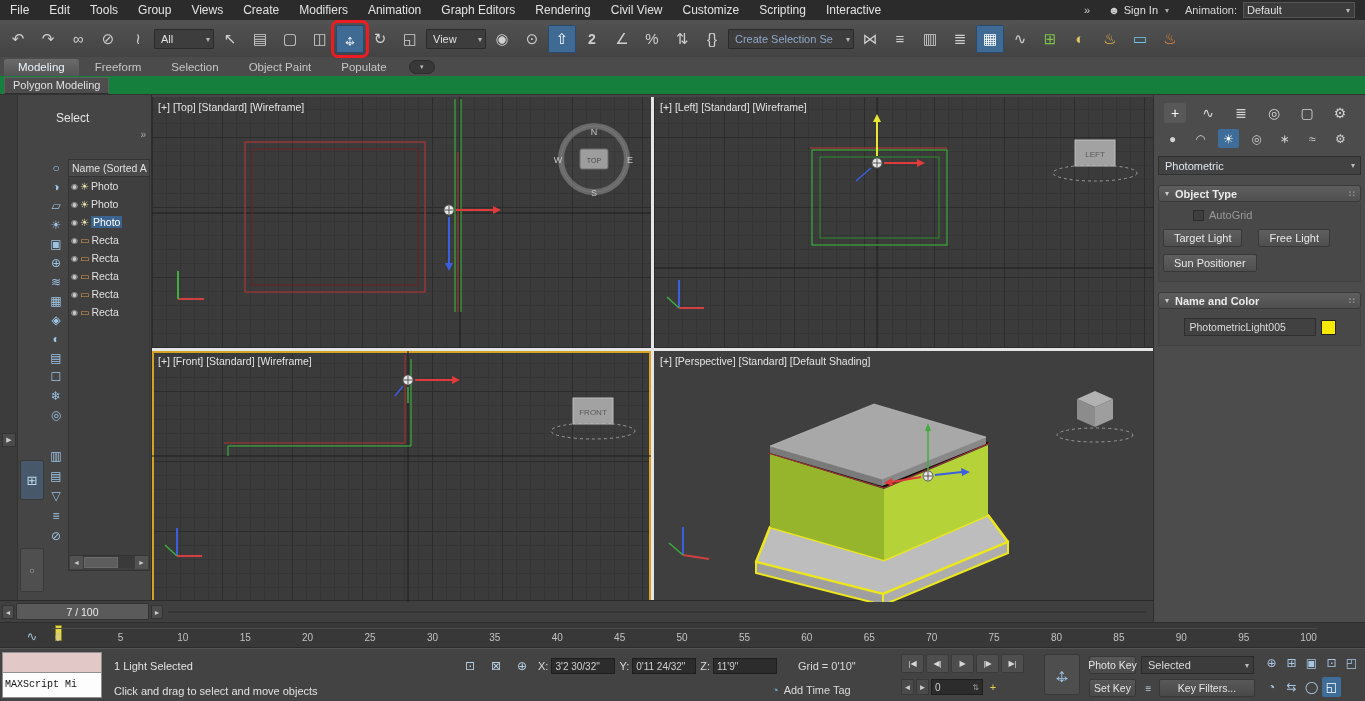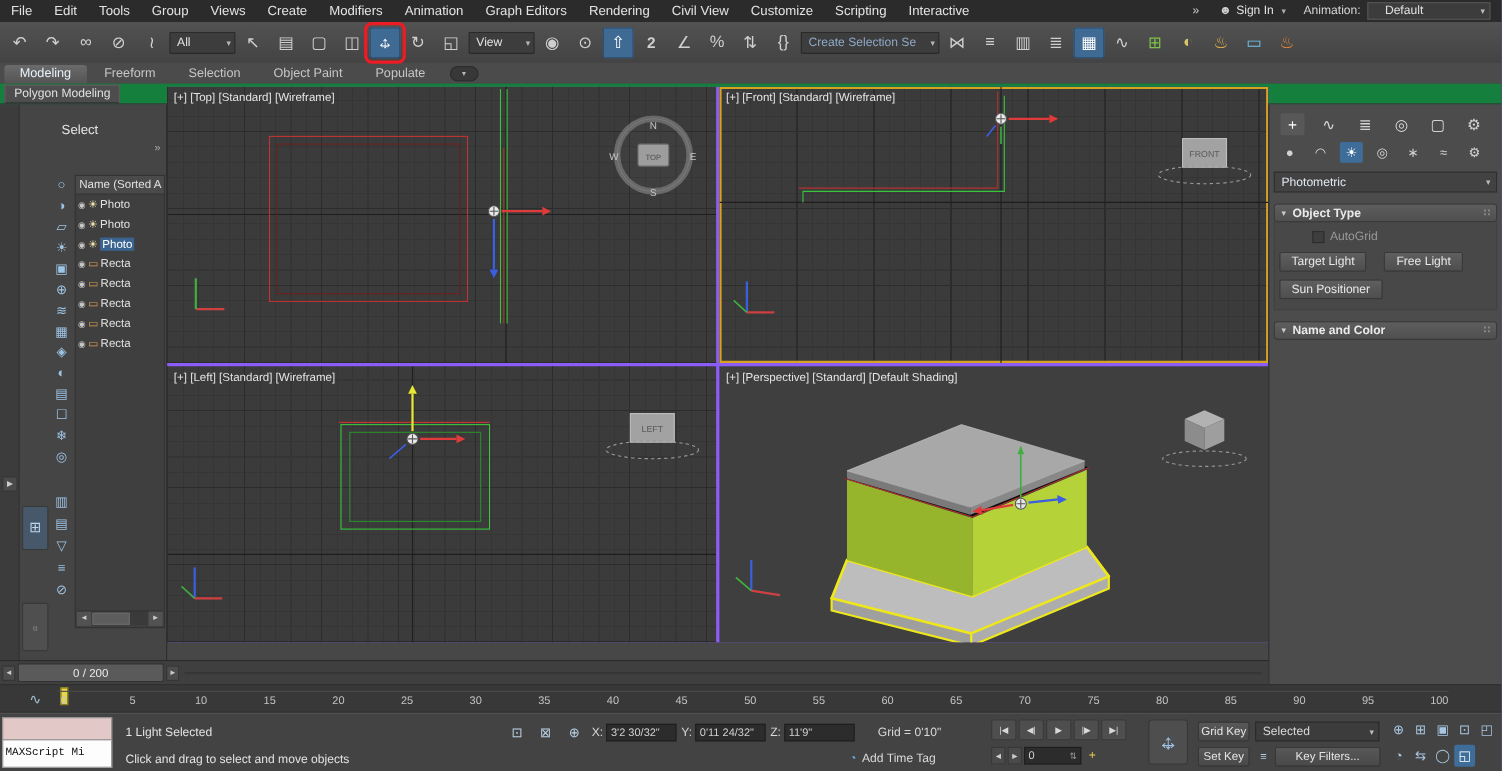--- a/index.html
+++ b/index.html
@@ -13,21 +13,21 @@
   display:flex;align-items:center;z-index:6}
 .menu-items{display:flex;align-items:flex-end;height:100%}
 .menu-item{padding:0 10px;line-height:20px;font-size:12px;color:#e3e3e3;white-space:nowrap}
 .menu-spacer{flex:1}
 .menu-overflow{padding:0 8px;color:#cfcfcf}
 .signin{display:flex;align-items:center;gap:4px;padding:0 10px;color:#e0e0e0;position:relative}
 .signin::after{content:"▾";font-size:8px;color:#aaa;margin-left:3px}
 .user-glyph{font-size:11px;color:#cfcfcf}
 .ws-label{color:#d5d5d5;padding:0 6px}
 .ws-combo{width:112px;height:16px;background:#3c3c3c;border:1px solid #565656;display:flex;
-  align-items:center;padding:0 15px;margin-right:10px;position:relative;color:#e0e0e0}
+  align-items:center;padding:0 3px;margin-right:10px;position:relative;color:#e0e0e0}
 .ws-combo::after{content:"▾";position:absolute;right:4px;font-size:8px;color:#bbb}
 
 
 .toolbar{position:absolute;left:0;top:20px;width:100%;height:37px;
   background:linear-gradient(#525252,#434343);display:flex;align-items:center;gap:2px;
   padding:0 4px;z-index:5}
 .tb-btn{width:28px;height:28px;min-width:28px;display:flex;align-items:center;justify-content:center;
   font-size:15px;color:#cfcfcf;border-radius:2px;position:relative}
 .tb-btn.active{background:#3f6a94;box-shadow:inset 0 0 0 1px #2b4b6e;color:#fff}
 .tb-btn.annotated{outline:3px solid #ed1c24;outline-offset:2px;z-index:3}
@@ -84,21 +84,21 @@
 .ex-label{font-size:10.5px;color:#e0e0e0;white-space:nowrap;overflow:hidden}
 .ex-row.sel .ex-label{background:#3a648f;color:#fff;padding:0 2px}
 .ex-scroll{position:absolute;left:1px;right:1px;bottom:2px;height:13px;display:flex;
   align-items:center;background:#3a3a3a;border-top:1px solid #333}
 .sbar-btn{width:13px;height:13px;font-size:7px;color:#ccc;display:flex;align-items:center;
   justify-content:center;background:#525252}
 .ex-thumb{width:34px;height:11px;background:#5d5d5d;border:1px solid #6a6a6a;margin:0 1px}
 .ex-track{flex:1}
 
 
-.viewports{position:absolute;left:152px;top:79px;width:1001px;height:505px;background:#8b5cf6;
+.viewports{position:absolute;left:152px;top:97px;width:1001px;height:505px;background:#e5e5e5;
   display:grid;grid-template-columns:499px 499px;grid-template-rows:251px 251px;gap:3px}
 .vp{position:relative;overflow:hidden;background:#3b3b3b}
 .vp.grid-bg{background-image:
   repeating-linear-gradient(90deg,#2c2c2c 0 1px,transparent 1px 70px),
   repeating-linear-gradient(0deg,#2c2c2c 0 1px,transparent 1px 70px),
   repeating-linear-gradient(90deg,#353535 0 1px,transparent 1px 14px),
   repeating-linear-gradient(0deg,#353535 0 1px,transparent 1px 14px)}
 .vp.persp{background:#3f3f3f}
 .vp.active{box-shadow:inset 0 0 0 2px #d7a21f}
 .vp-label{position:absolute;left:6px;top:4px;font-size:10.5px;color:#e4e4e4;z-index:3;pointer-events:none}
@@ -414,51 +414,20 @@
           <rect x="428" y="52" width="28" height="20" rx="2" fill="#9d9d9d" stroke="#6e6e6e"></rect>
           <text x="442" y="66" font-size="7" fill="#4a4a4a" text-anchor="middle">TOP</text>
           <text x="442" y="38" font-size="9" fill="#c6c6c6" text-anchor="middle">N</text>
           <text x="442" y="99" font-size="9" fill="#c6c6c6" text-anchor="middle">S</text>
           <text x="406" y="66" font-size="9" fill="#c6c6c6" text-anchor="middle">W</text>
           <text x="478" y="66" font-size="9" fill="#c6c6c6" text-anchor="middle">E</text>
         </g>
       </svg>
     </div>
 
-    <div class="vp grid-bg active">
-      <div class="vp-label">[+] [Front] [Standard] [Wireframe]</div>
-      <svg viewBox="0 0 499 251">
-        <line x1="256" y1="0" x2="256" y2="251" stroke="#1e1e1e"></line>
-        <line x1="0" y1="105" x2="499" y2="105" stroke="#1e1e1e"></line>
-        <g>
-          <polyline points="76,105 76,95 259,95 259,8" fill="none" stroke="#39c43c"></polyline>
-          <polyline points="72,92 253,92 253,4" fill="none" stroke="#b23333"></polyline>
-        </g>
-        <g>
-          <line x1="263" y1="29" x2="300" y2="29" stroke="#e03a3a" stroke-width="2"></line>
-          <polygon points="300,25 308,29 300,33" fill="#e03a3a"></polygon>
-          <line x1="256" y1="36" x2="256" y2="52" stroke="#3fae3f" stroke-width="1.5"></line>
-          <line x1="251" y1="35" x2="243" y2="45" stroke="#3a5fe0" stroke-width="1.5"></line>
-          <circle cx="256" cy="29" r="5" fill="#e8e8e8" stroke="#555"></circle>
-          <line x1="252" y1="29" x2="260" y2="29" stroke="#555"></line>
-          <line x1="256" y1="25" x2="256" y2="33" stroke="#555"></line>
-        </g>
-        <g>
-          <rect x="421" y="47" width="40" height="26" fill="#a2a2a2" stroke="#c0c0c0"></rect>
-          <text x="441" y="64" font-size="8" fill="#5a5a5a" text-anchor="middle">FRONT</text>
-          <ellipse cx="441" cy="80" rx="42" ry="8" fill="none" stroke="#9a9a9a" stroke-dasharray="3 3"></ellipse>
-        </g>
-        <g>
-          <line x1="25" y1="205" x2="25" y2="177" stroke="#3a5fe0" stroke-width="2"></line>
-          <line x1="25" y1="205" x2="50" y2="205" stroke="#d04040" stroke-width="2"></line>
-          <line x1="25" y1="205" x2="13" y2="194" stroke="#3fae3f" stroke-width="1.5"></line>
-        </g>
-      </svg>
-    </div>
-
     <div class="vp grid-bg">
       <div class="vp-label">[+] [Left] [Standard] [Wireframe]</div>
       <svg viewBox="0 0 499 251">
         <line x1="223" y1="0" x2="223" y2="251" stroke="#1e1e1e"></line>
         <line x1="0" y1="171" x2="499" y2="171" stroke="#1e1e1e"></line>
         <g>
           <line x1="156" y1="51" x2="293" y2="51" stroke="#c23333"></line>
           <rect x="158" y="53" width="135" height="95" fill="none" stroke="#39c43c"></rect>
           <rect x="166" y="60" width="119" height="81" fill="none" stroke="#2a8f2c"></rect>
         </g>
@@ -474,20 +443,51 @@
         </g>
         <g>
           <rect x="421" y="43" width="40" height="26" fill="#a2a2a2" stroke="#c0c0c0"></rect>
           <text x="441" y="60" font-size="8" fill="#5a5a5a" text-anchor="middle">LEFT</text>
           <ellipse cx="441" cy="76" rx="42" ry="8" fill="none" stroke="#9a9a9a" stroke-dasharray="3 3"></ellipse>
         </g>
         <g>
           <line x1="25" y1="211" x2="25" y2="183" stroke="#3a5fe0" stroke-width="2"></line>
           <line x1="25" y1="211" x2="50" y2="211" stroke="#d04040" stroke-width="2"></line>
           <line x1="25" y1="211" x2="13" y2="200" stroke="#3fae3f" stroke-width="1.5"></line>
+        </g>
+      </svg>
+    </div>
+
+    <div class="vp grid-bg active">
+      <div class="vp-label">[+] [Front] [Standard] [Wireframe]</div>
+      <svg viewBox="0 0 499 251">
+        <line x1="256" y1="0" x2="256" y2="251" stroke="#1e1e1e"></line>
+        <line x1="0" y1="105" x2="499" y2="105" stroke="#1e1e1e"></line>
+        <g>
+          <polyline points="76,105 76,95 259,95 259,8" fill="none" stroke="#39c43c"></polyline>
+          <polyline points="72,92 253,92 253,4" fill="none" stroke="#b23333"></polyline>
+        </g>
+        <g>
+          <line x1="263" y1="29" x2="300" y2="29" stroke="#e03a3a" stroke-width="2"></line>
+          <polygon points="300,25 308,29 300,33" fill="#e03a3a"></polygon>
+          <line x1="256" y1="36" x2="256" y2="52" stroke="#3fae3f" stroke-width="1.5"></line>
+          <line x1="251" y1="35" x2="243" y2="45" stroke="#3a5fe0" stroke-width="1.5"></line>
+          <circle cx="256" cy="29" r="5" fill="#e8e8e8" stroke="#555"></circle>
+          <line x1="252" y1="29" x2="260" y2="29" stroke="#555"></line>
+          <line x1="256" y1="25" x2="256" y2="33" stroke="#555"></line>
+        </g>
+        <g>
+          <rect x="421" y="47" width="40" height="26" fill="#a2a2a2" stroke="#c0c0c0"></rect>
+          <text x="441" y="64" font-size="8" fill="#5a5a5a" text-anchor="middle">FRONT</text>
+          <ellipse cx="441" cy="80" rx="42" ry="8" fill="none" stroke="#9a9a9a" stroke-dasharray="3 3"></ellipse>
+        </g>
+        <g>
+          <line x1="25" y1="205" x2="25" y2="177" stroke="#3a5fe0" stroke-width="2"></line>
+          <line x1="25" y1="205" x2="50" y2="205" stroke="#d04040" stroke-width="2"></line>
+          <line x1="25" y1="205" x2="13" y2="194" stroke="#3fae3f" stroke-width="1.5"></line>
         </g>
       </svg>
     </div>
 
     <div class="vp persp">
       <div class="vp-label">[+] [Perspective] [Standard] [Default Shading]</div>
       <svg viewBox="0 0 499 251">
         <g>
           <polygon points="102,211 229,243 354,191 334,164 230,209 116,176" fill="#bdbdbd" stroke="#ede71c" stroke-width="2.5" stroke-linejoin="round"></polygon>
           <polygon points="102,211 229,243 229,254 102,222" fill="#9f9f9f" stroke="#ede71c" stroke-width="2"></polygon>
@@ -563,26 +563,32 @@
         </div>
         <div class="ot-buttons">
           <div class="ot-btn">Target Light</div>
           <div class="ot-btn">Free Light</div>
           <div class="ot-btn">Sun Positioner</div>
         </div>
       </div>
     </div>
     <div class="rollout">
       <div class="ro-head">Name and Color</div>
+      <div class="ro-body">
+        <div class="nc-row">
+          <div class="nc-input">PhotometricLight005</div>
+          <div class="nc-swatch" style="background: rgb(247, 234, 0);"></div>
+        </div>
+      </div>
     </div>
   </div>
 
   <div class="timeline">
     <div class="tl-btn l">◄</div>
-    <div class="tl-handle">0 / 200</div>
+    <div class="tl-handle">7 / 100</div>
     <div class="tl-btn r">►</div>
   </div>
 
   <div class="trackbar">
     <div class="tb-curve">∿</div>
     <div class="frame-marker"></div>
     <div class="ruler">
         <span class="tick">0</span>
         <span class="tick">5</span>
         <span class="tick">10</span>
@@ -651,21 +657,21 @@
       <div class="fc-field">
         <span>0</span>
         <span class="fc-spin">⇅</span>
       </div>
       <div class="key-btn">+</div>
     </div>
     <div class="nav-pad stack">
       <span class="sg">↔</span>
       <span class="sg">↕</span>
     </div>
-    <div class="sq-btn autokey">Grid Key</div>
+    <div class="sq-btn autokey">Photo Key</div>
     <div class="sq-btn setkey">Set Key</div>
     <div class="anim-combo">
       <span>Selected</span>
     </div>
     <div class="keyable-icon">≡</div>
     <div class="sq-btn keyfilters">Key Filters...</div>
     <div class="nav-icons nav1">
         <div class="nv-btn">⊕</div>
         <div class="nv-btn">⊞</div>
         <div class="nv-btn">▣</div>

